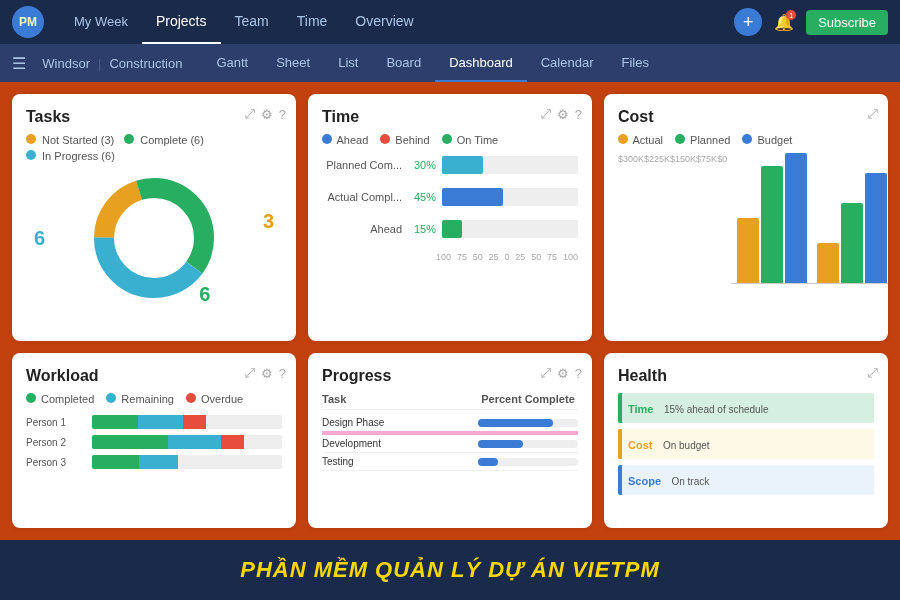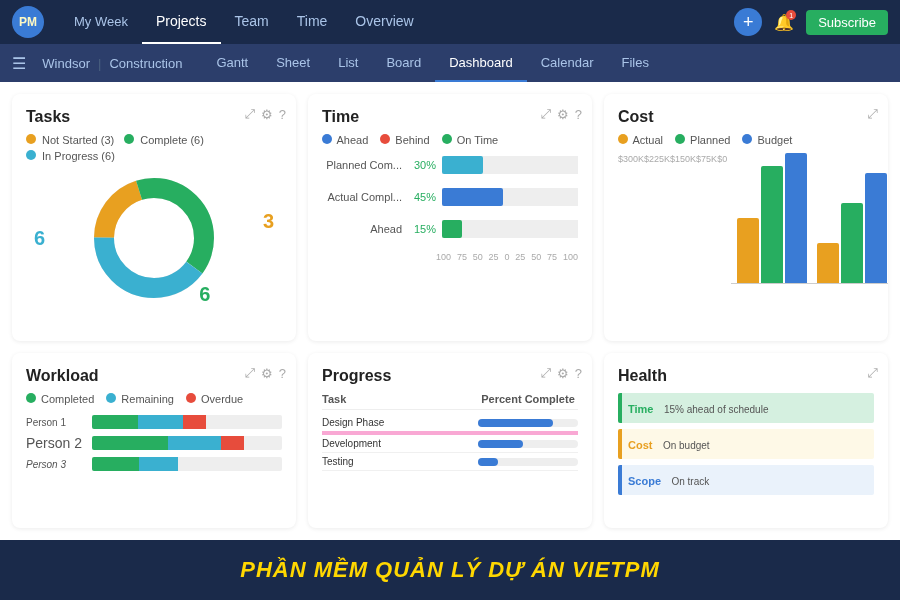--- a/index.html
+++ b/index.html
@@ -132,21 +132,21 @@
       cursor: pointer;
       border-bottom: 2px solid transparent;
     }
     .sub-nav-link.active {
       color: white;
       border-bottom: 2px solid #3a7bd5;
     }
 
     
     .main-content {
-      background: #ffffff;
+      background: #c2410c;
       padding: 12px;
       display: grid;
       grid-template-columns: 1fr 1fr 1fr;
       grid-template-rows: auto auto;
       gap: 12px;
       height: calc(600px - 82px - 60px);
     }
 
     
     .card {
@@ -526,26 +526,26 @@
     </div>
 
     <div style="margin-top:10px;display:flex;flex-direction:column;gap:6px;">
       <div style="display:flex;align-items:center;gap:6px;">
         <span style="font-size:10px;color:#555;width:60px;">Person 1</span>
         <div style="flex:1;height:14px;background:#eee;border-radius:2px;overflow:hidden;">
           <div style="width:60%;height:100%;background:linear-gradient(to right,#27ae60 40%,#3ab0d0 40% 80%,#e74c3c 80%);"></div>
         </div>
       </div>
       <div style="display:flex;align-items:center;gap:6px;">
-        <span style="font-size:14px;color:#555;width:60px;">Person 2</span>
+        <span style="font-size:10px;color:#555;width:60px;">Person 2</span>
         <div style="flex:1;height:14px;background:#eee;border-radius:2px;overflow:hidden;">
           <div style="width:80%;height:100%;background:linear-gradient(to right,#27ae60 50%,#3ab0d0 50% 85%,#e74c3c 85%);"></div>
         </div>
       </div>
-      <div style="display:flex;align-items:center;gap:6px;font-style:italic;">
+      <div style="display:flex;align-items:center;gap:6px;">
         <span style="font-size:10px;color:#555;width:60px;">Person 3</span>
         <div style="flex:1;height:14px;background:#eee;border-radius:2px;overflow:hidden;">
           <div style="width:45%;height:100%;background:linear-gradient(to right,#27ae60 55%,#3ab0d0 55%);"></div>
         </div>
       </div>
     </div>
   </div>
 
   <div class="card">
     <div class="card-title">Progress</div>

